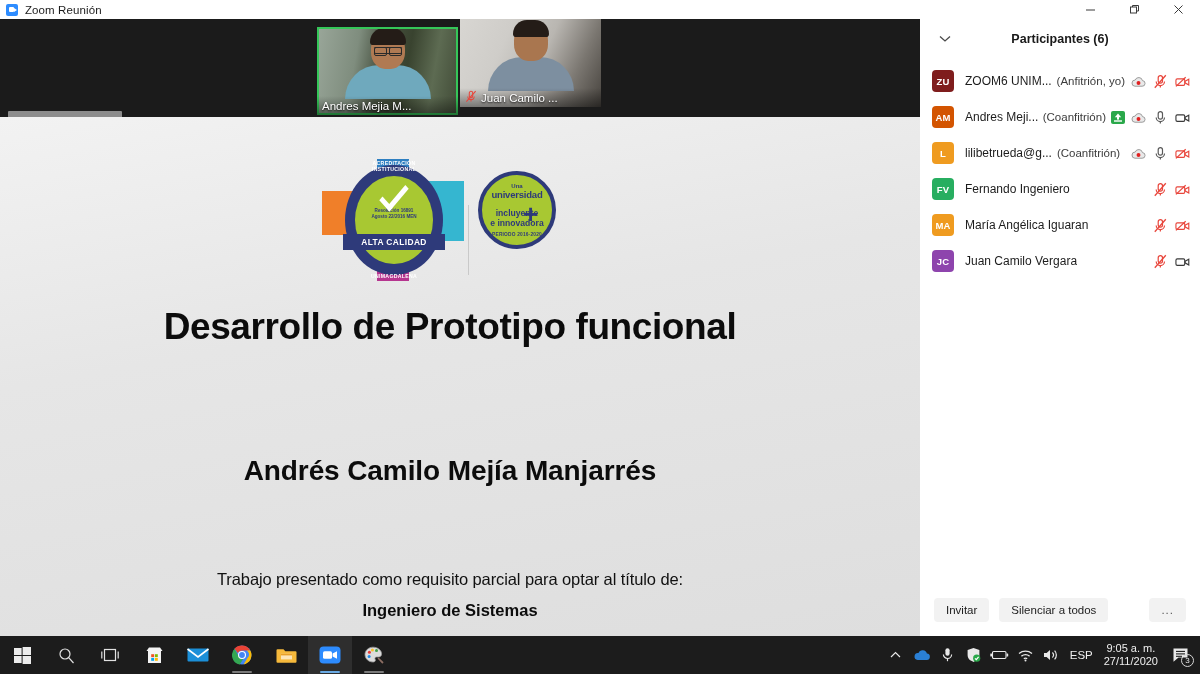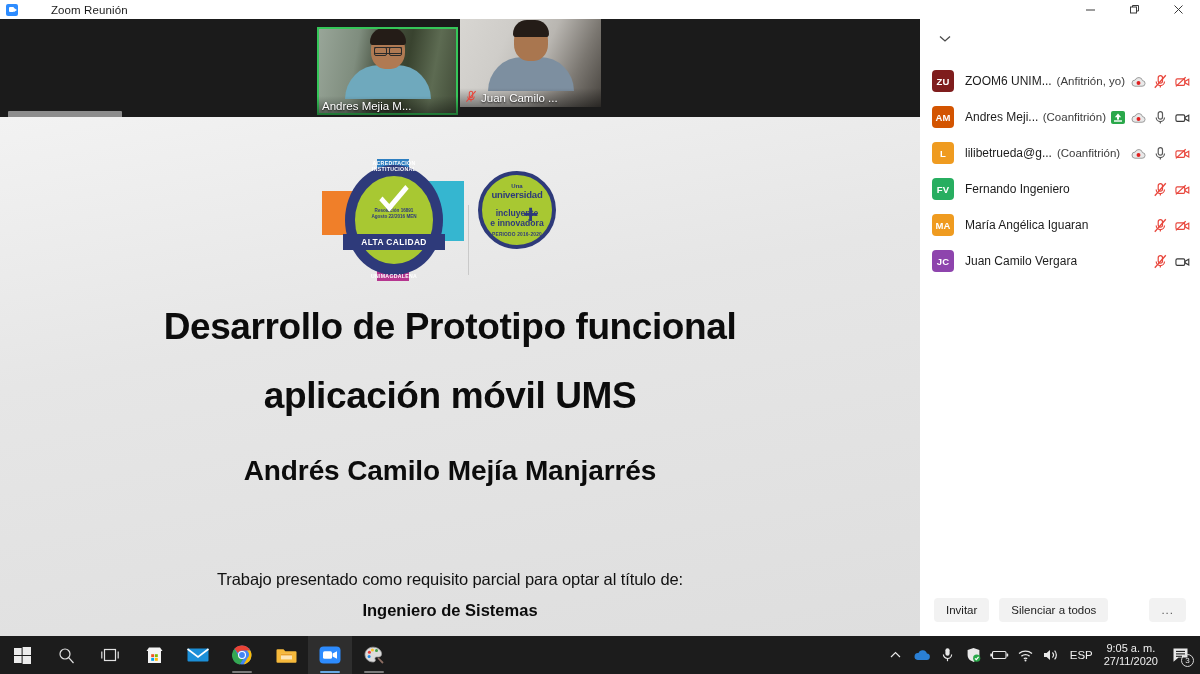--- a/index.html
+++ b/index.html
@@ -24,21 +24,21 @@
   .tb-app-icon::after {
     content: ""; position: absolute; left: 2.5px; top: 3.5px;
     width: 5px; height: 5px; background: #fff; border-radius: 1px;
   }
   .tb-app-icon::before {
     content: ""; position: absolute; left: 7.5px; top: 4.5px;
     width: 0; height: 0;
     border-top: 2.5px solid transparent; border-bottom: 2.5px solid transparent;
     border-left: 3px solid #fff;
   }
-  .tb-title { font-size: 11.5px; color: #1b1b1b; letter-spacing: .1px; margin-left: 26px; }
+  .tb-title { font-size: 11.5px; color: #1b1b1b; letter-spacing: .1px; }
   .tb-ctrls { margin-left: auto; display: flex; height: 19px; }
   .tb-btn {
     width: 44px; height: 19px; display: flex; align-items: center; justify-content: center;
     color: #3a3a3a;
   }
   .tb-btn svg { display: block; }
 
   
   .stage {
     position: absolute; top: 19px; left: 0; width: 920px; height: 617px;
@@ -384,34 +384,34 @@
           <div class="uni-l2">universidad</div>
           <div class="uni-l3">incluyente</div>
           <div class="uni-l4">e innovadora</div>
           <div class="uni-l5">PERIODO 2016-2020</div>
           <div class="uni-plus">+</div>
         </div>
       </div>
     </div>
 
     <div class="slide-title slide-title-1">Desarrollo de Prototipo funcional</div>
-    <div class="slide-title slide-title-2">aplicación móvil UMS</div>
     <div class="slide-author">Andrés Camilo Mejía Manjarrés</div>
     <div class="slide-note">Trabajo presentado como requisito parcial para optar al título de:</div>
     <div class="slide-degree">Ingeniero de Sistemas</div>
   </div>
 </div>
 
 <div class="panel">
   <div class="panel-head">
     <div class="panel-collapse">
       <svg width="12" height="8" viewBox="0 0 12 8">
         <polyline points="1,1.5 6,6 11,1.5" fill="none" stroke="currentColor" stroke-width="1.3"></polyline>
       </svg>
     </div>
+    <div class="panel-title">Participantes (6)</div>
   </div>
 
   <div class="plist">
 
     <div class="prow">
       <div class="avatar" style="background:#7f1d1d;">ZU</div>
       <div class="pname">ZOOM6 UNIM...</div>
       <div class="prole">(Anfitrión, yo)</div>
       <div class="picons">
         <span class="ic">

